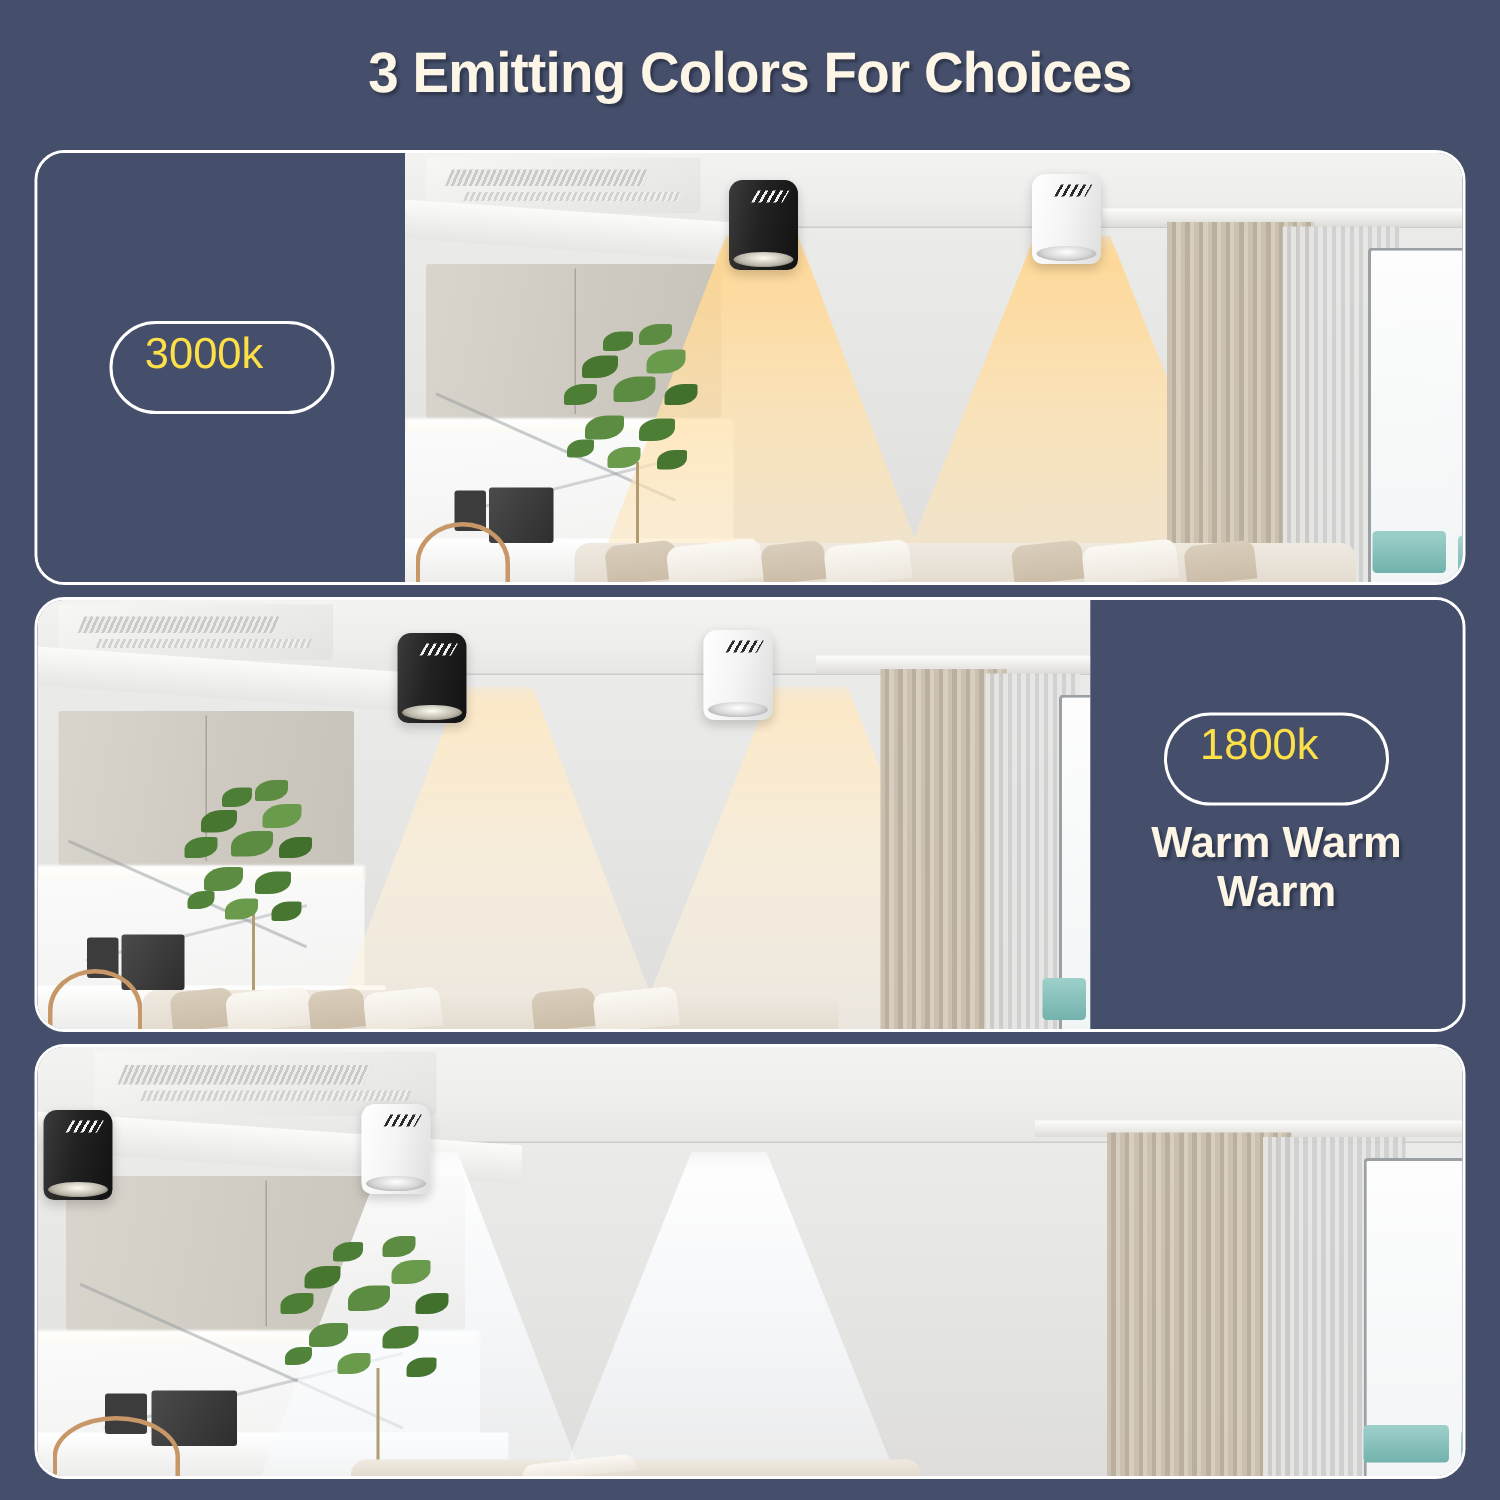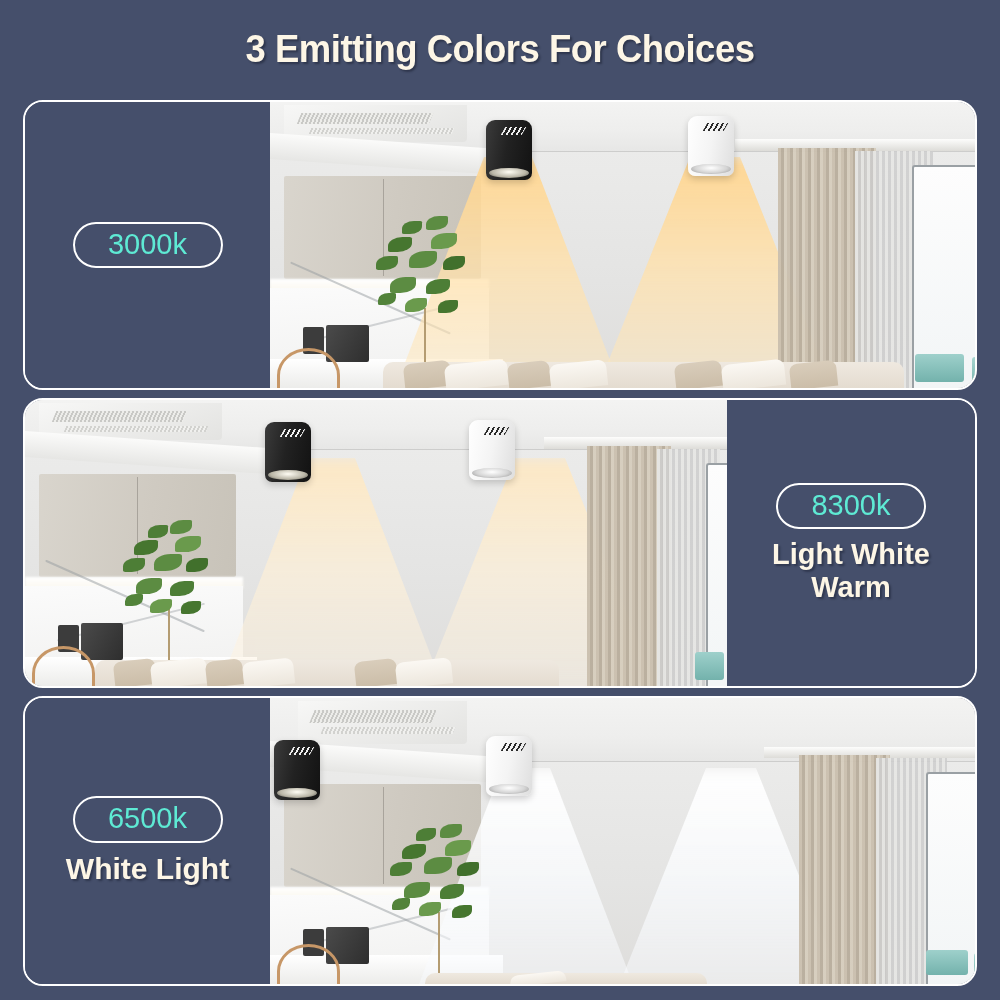--- a/index.html
+++ b/index.html
@@ -34,22 +34,22 @@
   .panel{
     position:relative; flex:0 0 auto; background:#454f6b;
     display:flex; flex-direction:column; align-items:center; justify-content:center;
     z-index:3;
   }
   .panel.left{ width:245px; }
   .panel.right{ width:248px; }
 
   .kpill{
     border:2px solid #ffffff; border-radius:40px;
-    padding:4px 22px 6px; min-width:150px; text-align:center;
-    font-size:29px; font-weight:400; color:#5eead4; line-height:1.12;
+    padding:4px 22px 22px; min-width:150px; 
+    font-size:29px; font-weight:400; color:#fde047; line-height:1.12;
   }
   .klabel{
     margin-top:9px; text-align:center;
     font-size:30px; font-weight:bold; color:#fdf6e6; line-height:1.13;
     text-shadow:2px 2px 2px rgba(20,25,40,.42);
   }
   .klabel.two{ font-size:29px; }
 
   .photo{ position:relative; flex:1 1 auto; overflow:hidden; background:#e9eaec; }
 
@@ -360,34 +360,30 @@
         <div class="lamp white" style="left:444px;top:20px;">
           <div class="lampshadow"></div>
           <div class="lampbody"></div>
           <div class="vents"></div>
           <div class="lens"></div>
         </div>
       </div>
     </div>
 
     <div class="panel right">
-      <div class="kpill">8300k</div>
+      <div class="kpill">1800k</div>
       <div class="klabel two">
-        <div>Light White</div>
+        <div>Warm Warm</div>
         <div>Warm</div>
       </div>
     </div>
   </div>
 
   <div class="card" id="card3">
 
-    <div class="panel left">
-      <div class="kpill">6500k</div>
-      <div class="klabel">White Light</div>
-    </div>
 
     <div class="photo">
       <div class="scene">
         <div class="ceiling" style="height:22%;"></div>
         <div class="wall" style="top:22%;height:78%;"></div>
         <div class="ceilline" style="top:22%;"></div>
         <div class="vent" style="left:4%;top:1%;width:24%;height:15%;"></div>
         <div class="soffit" style="top:15%;width:34%;height:9%;"></div>
         <div class="cabinet" style="top:30%;height:36%;"></div>
         <div class="counterglow" style="top:66%;"></div>

